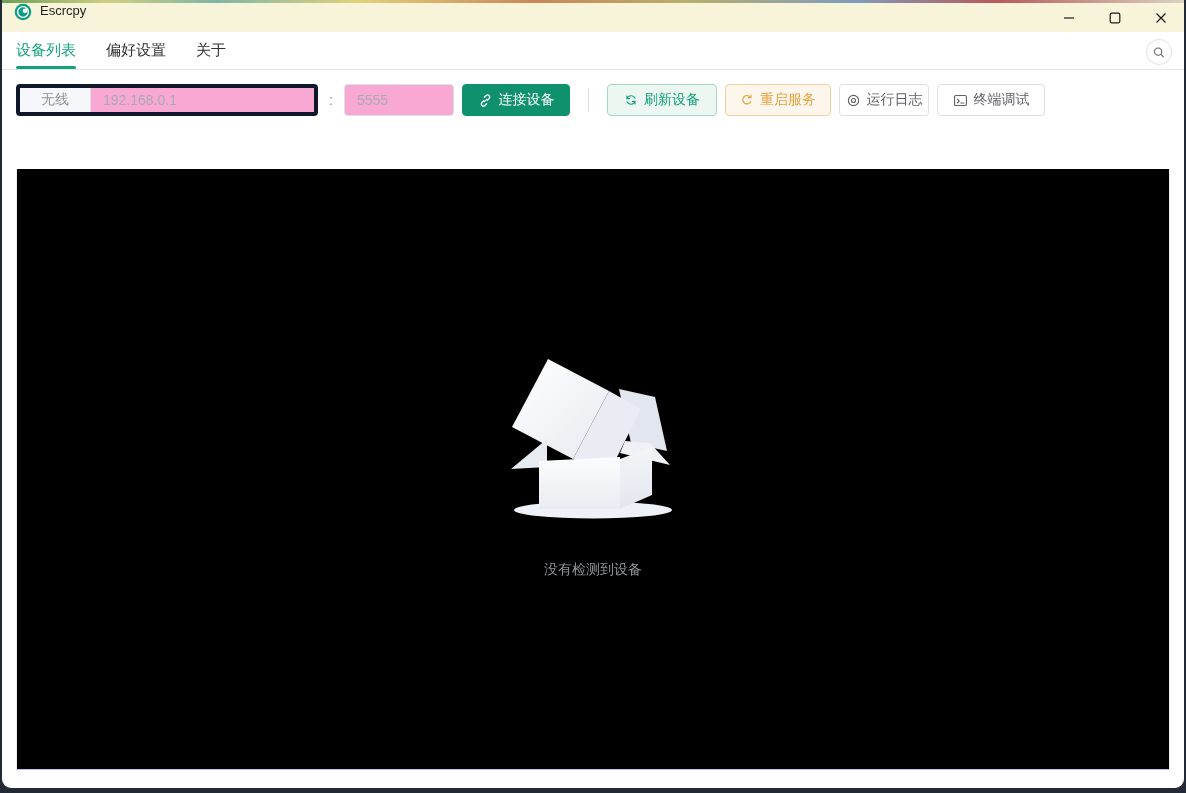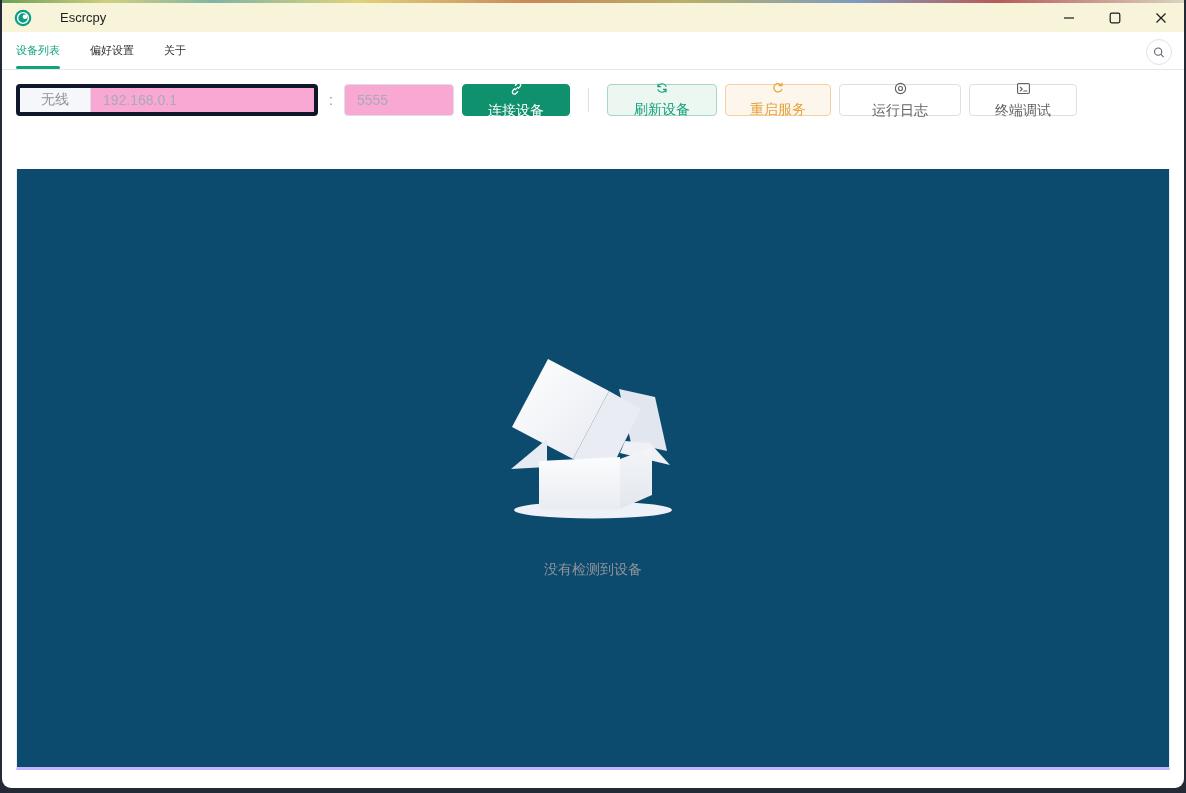--- a/index.html
+++ b/index.html
@@ -15,38 +15,38 @@
     background:#ffffff; border-radius:0 0 9px 9px; overflow:hidden;
   }
   
   .top-edge {
     position:absolute; left:0; top:0; width:100%; height:3px;
     background:linear-gradient(90deg,#6f9f5a,#cfd07f 9%,#7fb5a5 18%,#e0d27a 30%,#c9875a 45%,#b7b06a 58%,#7e9cc0 72%,#b75a5a 84%,#d9d4c0 100%);
   }
   
   .titlebar {
     position:absolute; left:0; top:3px; width:100%; height:29px;
-    background:#f8f4d9; display:flex; align-items:center;gap:20px;
+    background:#f8f4d9; display:flex; align-items:flex-start;
   }
   .logo { width:18px; height:18px; margin-left:12px; display:inline-flex; }
   .win-title { margin-left:8px; font-size:13px; color:#1f1f1f; }
   .win-controls { position:absolute; right:0; top:0; height:29px; display:flex; }
   .win-btn {
     width:46px; height:29px; border:none; background:transparent; padding:0;
     display:flex; align-items:center; justify-content:center; cursor:pointer; color:#1a1a1a;
   }
   
   .tabbar {
     position:absolute; left:0; top:32px; width:100%; height:38px;
     background:#fff; border-bottom:1px solid #e4e7ed;
     display:flex; align-items:stretch; padding-left:14px; box-sizing:border-box;
   }
   .tab {
     position:relative; display:flex; align-items:center;
-    margin-right:30px; font-size:11px; color:#303133; cursor:pointer; white-space:nowrap;
+    margin-right:30px; font-size:15px; color:#303133; cursor:pointer; white-space:nowrap;
   }
   .tab.active { color:#14a17e; font-weight:500; }
   .tab.active::after {
     content:""; position:absolute; left:0; right:0; bottom:0; height:3px;
     background:#14a17e; border-radius:2px;
   }
   .search-fab {
     position:absolute; right:12px; top:7px; width:26px; height:26px;
     border:1px solid #dfe2e8; border-radius:50%; background:#fff;
     display:flex; align-items:center; justify-content:center; cursor:pointer; color:#5f646b;
@@ -73,50 +73,50 @@
   .ip-input { flex:1; padding:0 12px; }
   .ip-input::placeholder, .port-input::placeholder { color:#a8abb2; }
   .colon { width:10px; text-align:center; color:#909399; font-size:14px; }
   .port-input {
     width:110px; height:32px; border:1px solid #dcdfe6; border-radius:4px;
     padding:0 12px; box-sizing:border-box;
   }
   .btn {
     height:32px; border-radius:4px; font-size:14px; font-family:inherit;
     display:inline-flex; align-items:center; justify-content:center; gap:6px;
-    cursor:pointer; box-sizing:border-box; white-space:nowrap; padding:0 6px;flex-direction:column;
+    cursor:pointer; box-sizing:border-box; white-space:nowrap; padding:0 6px;
   }
   .btn svg { flex:none; }
   .btn-connect { width:108px; background:#10916d; border:1px solid #10916d; color:#fff; }
   .btn-refresh { width:110px; background:#ecf7f1; border:1px solid #a3d8c3; color:#16a07b; }
   .btn-restart { width:106px; background:#fdf6ec; border:1px solid #f3d19e; color:#e6a23c; }
   .btn-plainwhite { background:#fff; border:1px solid #dcdfe6; color:#606266; }
-  .btn-logs { width:122px; }
+  .btn-logs { width:90px; }
   .btn-terminal { width:108px; }
   .v-divider { width:1px; height:24px; background:#dcdfe6; margin:0 10px; flex:none; }
   
   .device-table { position:absolute; left:14px; right:14px; top:131px; bottom:18px; }
   .thead {
     height:37px; border:1px solid #ebeef5; display:flex; box-sizing:content-box; background:#fff;
   }
   .th {
     display:flex; align-items:center; padding-left:14px; box-sizing:border-box;
     font-size:14px; font-weight:600; color:#909399; border-right:1px solid #ebeef5;
   }
   .th-id { width:200px; }
   .th-name { width:456px; }
   .th-op { width:451px; }
   .th-settings { flex:1; border-right:none; justify-content:center; padding-left:0; }
   .col-settings-btn {
     border:none; background:none; padding:2px; cursor:pointer; color:#a9adb5;
     display:flex; align-items:center;
   }
   .tbody {
-    position:absolute; left:0; right:0; top:38px; bottom:0; background:#0c4a6e;
-    border-left:1px solid #e9ecf5; border-right:1px solid #e9ecf5; border-bottom:3px solid #c4b5fd;text-decoration:underline;
+    position:absolute; left:0; right:0; top:38px; bottom:0; background:#000000;
+    border-left:1px solid #e9ecf5; border-right:1px solid #e9ecf5; border-bottom:1px solid #c4b5fd;text-decoration:underline;
   }
   .empty-wrap { position:absolute; left:50%; top:176px; transform:translateX(-50%); text-align:center; }
   .empty-text { margin-top:32px; font-size:14px; color:#909399; }
 </style>
 </head>
 <body>
 
 <div class="frame">
   <div class="window">
     <div class="top-edge"></div>

